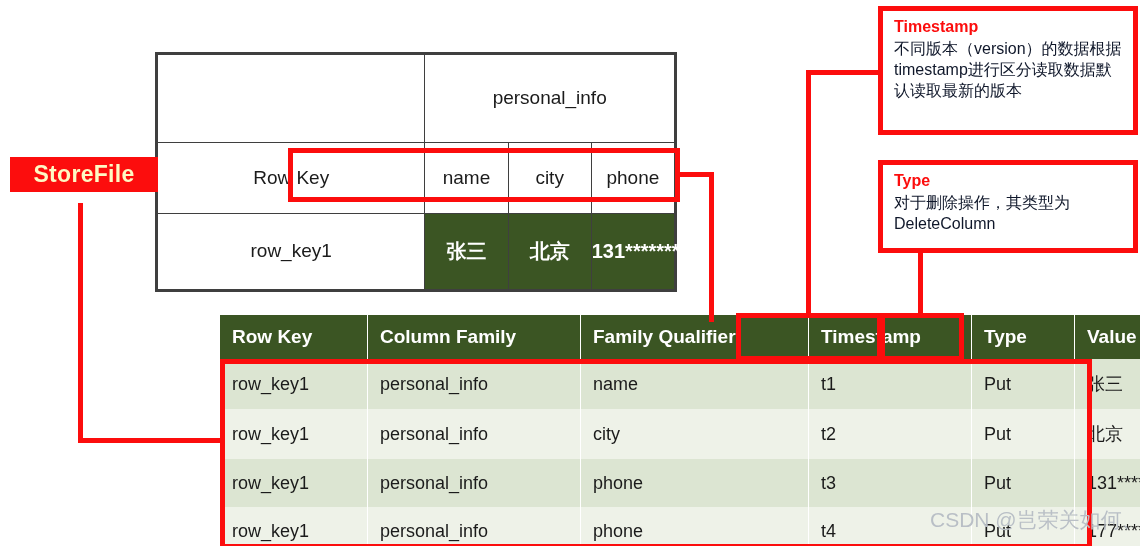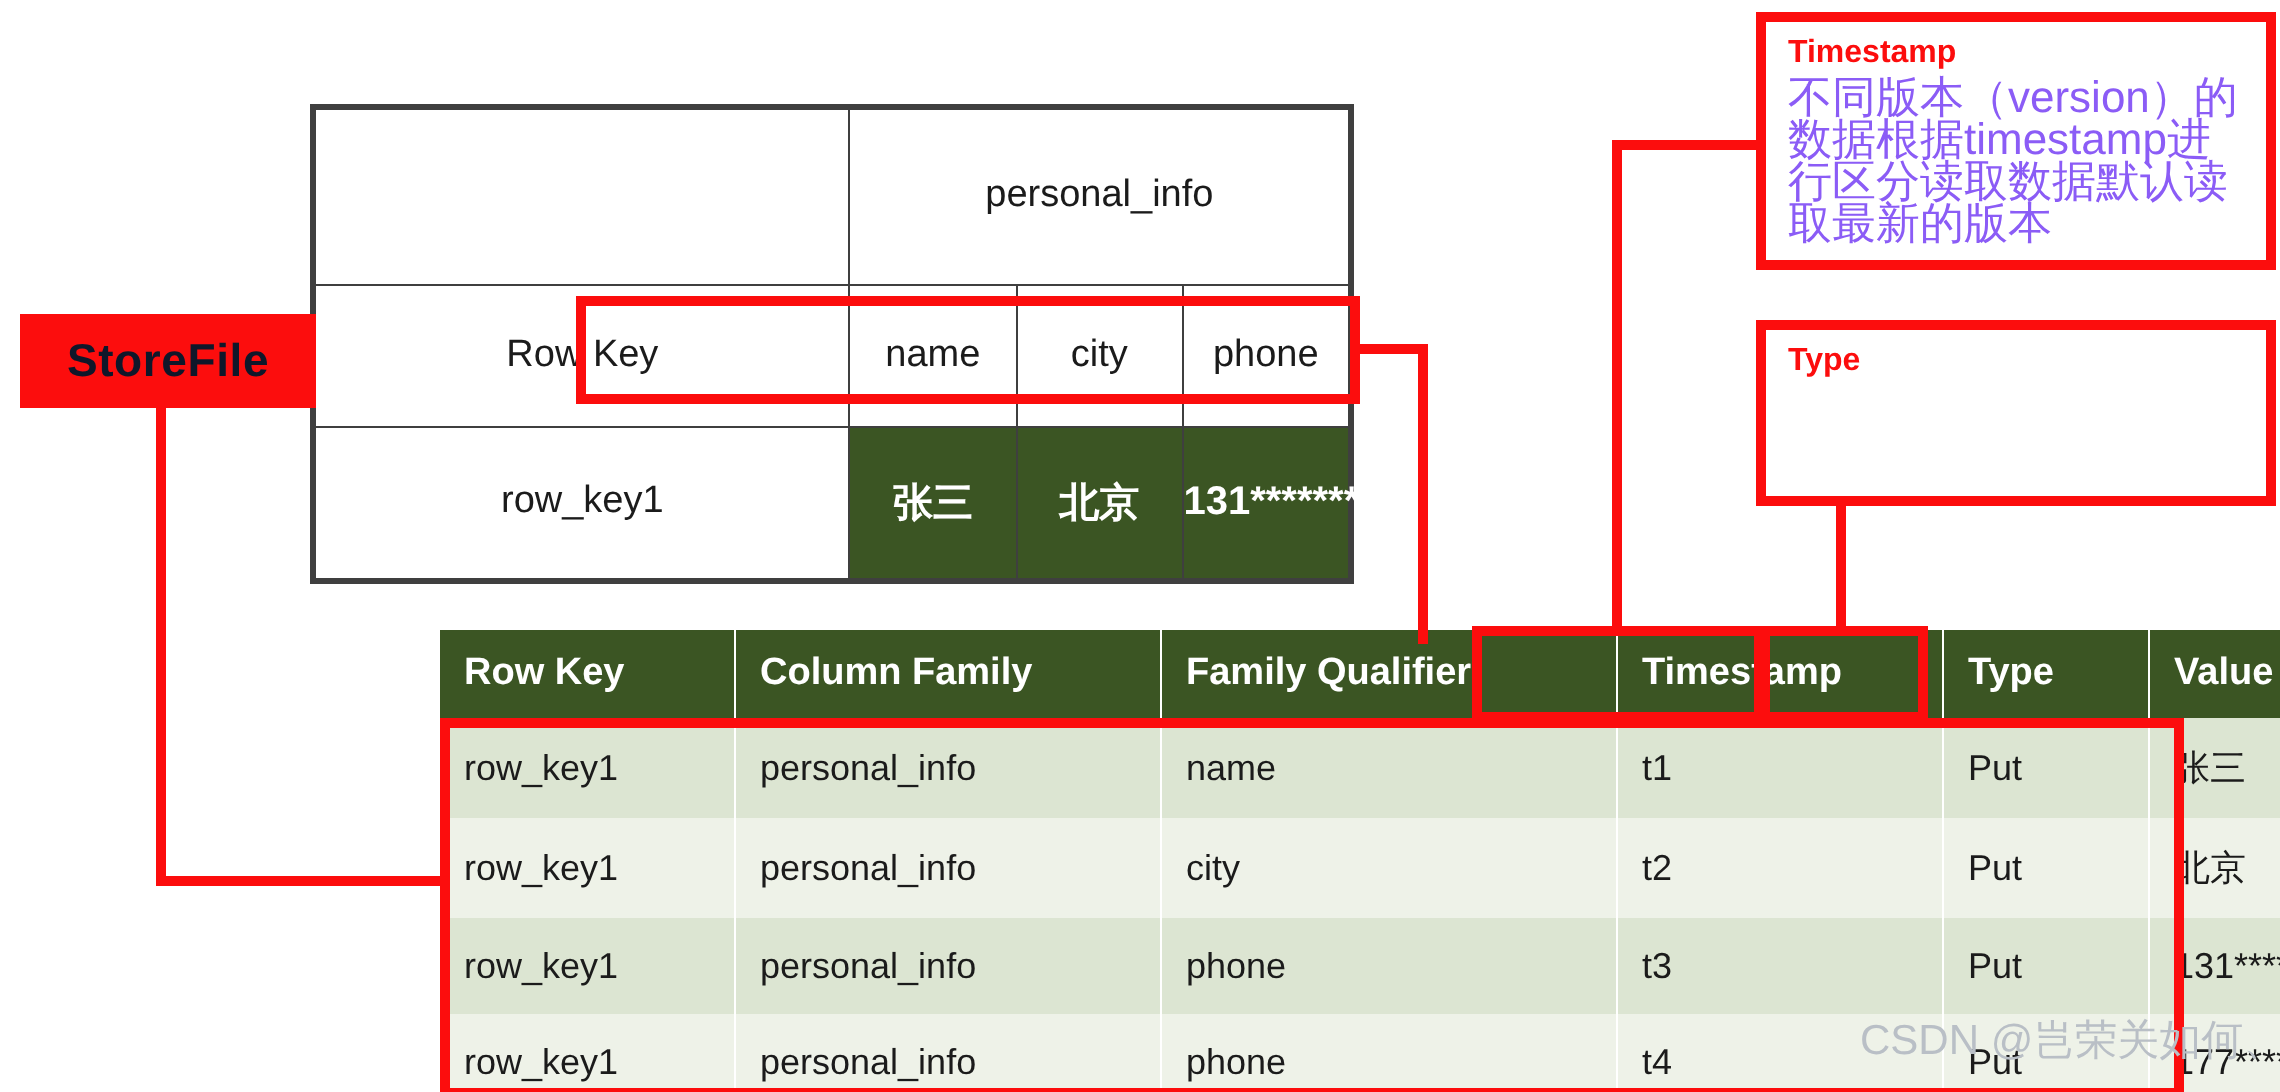--- a/index.html
+++ b/index.html
@@ -108,23 +108,23 @@
     background: transparent;
     pointer-events: none;
   }
   .red-line { background: #fc0d0d; }
 
   
   #storefile-label {
     left: 10px;
     top: 157px;
     width: 148px;
-    height: 47px;
+    height: 35px;
     background: #fc0d0d;
-    color: #0f172a;
+    color: #fef9c3;
     font-size: 23px;
     font-weight: bold;
     display: flex;
     align-items: center;
     justify-content: center;
     letter-spacing: 0.3px;
   }
 
   
   .note {
@@ -133,22 +133,22 @@
     padding: 6px 9px 8px 11px;
   }
   .note-title {
     color: #fc0d0d;
     font-weight: bold;
     font-size: 16px;
     line-height: 20px;
     margin-bottom: 1px;
   }
   .note-body {
-    color: #8b5cf6;
-    font-size: 22px;
+    color: #0f172a;
+    font-size: 16px;
     line-height: 21px;
     white-space: pre-line;
   }
   #note-timestamp { left: 878px; top: 6px; width: 260px; height: 129px; }
   #note-type      { left: 878px; top: 160px; width: 260px; height: 93px; }
 
   
   #watermark {
     left: 930px;
     top: 506px;
@@ -255,17 +255,19 @@
 
   <div id="storefile-label" class="abs">StoreFile</div>
 
   <div id="note-timestamp" class="abs note">
     <div class="note-title">Timestamp</div>
     <div class="note-body">不同版本（version）的数据根据timestamp进行区分读取数据默认读取最新的版本</div>
   </div>
 
   <div id="note-type" class="abs note">
     <div class="note-title">Type</div>
+    <div class="note-body">对于删除操作，其类型为
+DeleteColumn</div>
   </div>
 
   <div id="watermark" class="abs">CSDN @岂荣关如何、</div>
 
 </div>
 
 </body></html>

